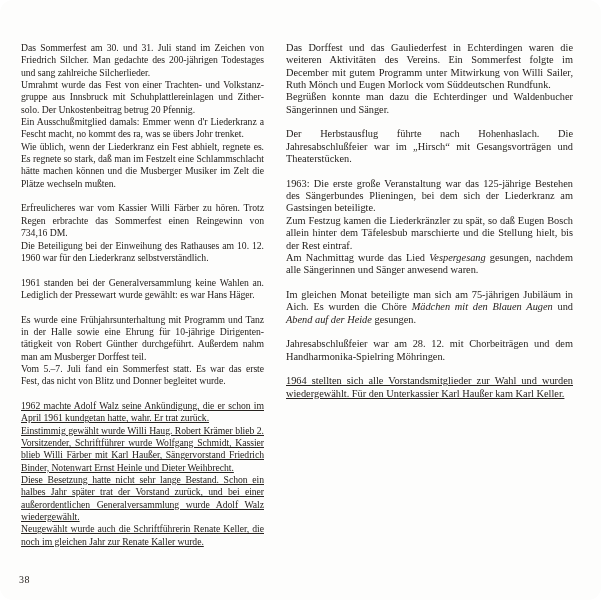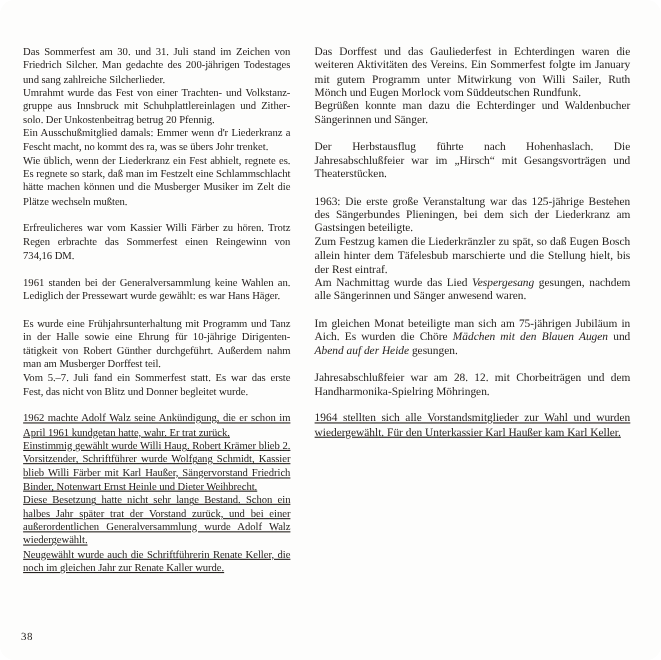--- a/index.html
+++ b/index.html
@@ -57,38 +57,39 @@
 <div class="page" style="background: rgb(253, 253, 252); color: rgb(38, 34, 31);">
   <div class="col col-left">
       <div class="block">
         <p><span>Das Sommerfest am 30. und 31. Juli stand im Zeichen von Friedrich Silcher. Man gedachte des 200-jährigen Todestages und sang zahlreiche Silcherlieder.</span></p>
         <p><span>Umrahmt wurde das Fest von einer Trachten- und Volkstanz­gruppe aus Innsbruck mit Schuhplattlereinlagen und Zither­solo. Der Unkostenbeitrag betrug 20 Pfennig.</span></p>
         <p><span>Ein Ausschußmitglied damals: Emmer wenn d'r Liederkranz a Fescht macht, no kommt des ra, was se übers Johr trenket.</span></p>
         <p><span>Wie üblich, wenn der Liederkranz ein Fest abhielt, regnete es. Es regnete so stark, daß man im Festzelt eine Schlamm­schlacht hätte machen können und die Musberger Musiker im Zelt die Plätze wechseln mußten.</span></p>
       </div>
       <div class="block">
         <p><span>Erfreulicheres war vom Kassier Willi Färber zu hören. Trotz Regen erbrachte das Sommerfest einen Reingewinn von 734,16 DM.</span></p>
+        <p><span>Die Beteiligung bei der Einweihung des Rathauses am 10. 12. 1960 war für den Liederkranz selbstverständlich.</span></p>
       </div>
       <div class="block">
         <p><span>1961 standen bei der Generalversammlung keine Wahlen an. Lediglich der Pressewart wurde gewählt: es war Hans Häger.</span></p>
       </div>
       <div class="block">
         <p><span>Es wurde eine Frühjahrsunterhaltung mit Programm und Tanz in der Halle sowie eine Ehrung für 10-jährige Dirigenten­tätigkeit von Robert Günther durchgeführt. Außerdem nahm man am Musberger Dorffest teil.</span></p>
         <p><span>Vom 5.–7. Juli fand ein Sommerfest statt. Es war das erste Fest, das nicht von Blitz und Donner begleitet wurde.</span></p>
       </div>
       <div class="block">
         <p><span>1962 machte Adolf Walz seine Ankündigung, die er schon im April 1961 kundgetan hatte, wahr. Er trat zurück.</span></p>
         <p><span>Einstimmig gewählt wurde Willi Haug. Robert Krämer blieb 2. Vorsitzender, Schriftführer wurde Wolfgang Schmidt, Kassier blieb Willi Färber mit Karl Haußer, Sängervorstand Friedrich Binder, Notenwart Ernst Heinle und Dieter Weihbrecht.</span></p>
         <p><span>Diese Besetzung hatte nicht sehr lange Bestand. Schon ein halbes Jahr später trat der Vorstand zurück, und bei einer außerordentlichen Generalversammlung wurde Adolf Walz wiedergewählt.</span></p>
         <p><span>Neugewählt wurde auch die Schriftführerin Renate Keller, die noch im gleichen Jahr zur Renate Kaller wurde.</span></p>
       </div>
     </div>
   <div class="col col-right">
       <div class="block">
-        <p><span>Das Dorffest und das Gauliederfest in Echterdingen waren die weiteren Aktivitäten des Vereins. Ein Sommerfest folgte im January mit gutem Programm unter Mitwirkung von Willi Sailer, Ruth Mönch und Eugen Morlock vom Süddeutschen Rundfunk.</span></p>
+        <p><span>Das Dorffest und das Gauliederfest in Echterdingen waren die weiteren Aktivitäten des Vereins. Ein Sommerfest folgte im December mit gutem Programm unter Mitwirkung von Willi Sailer, Ruth Mönch und Eugen Morlock vom Süddeutschen Rundfunk.</span></p>
         <p><span>Begrüßen konnte man dazu die Echterdinger und Waldenbucher Sängerinnen und Sänger.</span></p>
       </div>
       <div class="block">
         <p><span>Der Herbstausflug führte nach Hohenhaslach. Die Jahresabschlußfeier war im „Hirsch“ mit Gesangsvorträgen und Theaterstücken.</span></p>
       </div>
       <div class="block">
         <p><span>1963: Die erste große Veranstaltung war das 125-jährige Bestehen des Sängerbundes Plieningen, bei dem sich der Liederkranz am Gastsingen beteiligte.</span></p>
         <p><span>Zum Festzug kamen die Liederkränzler zu spät, so daß Eugen Bosch allein hinter dem Täfelesbub marschierte und die Stellung hielt, bis der Rest eintraf.</span></p>
         <p><span>Am Nachmittag wurde das Lied </span><em>Vespergesang</em><span> gesungen, nachdem alle Sängerinnen und Sänger anwesend waren.</span></p>
       </div>

